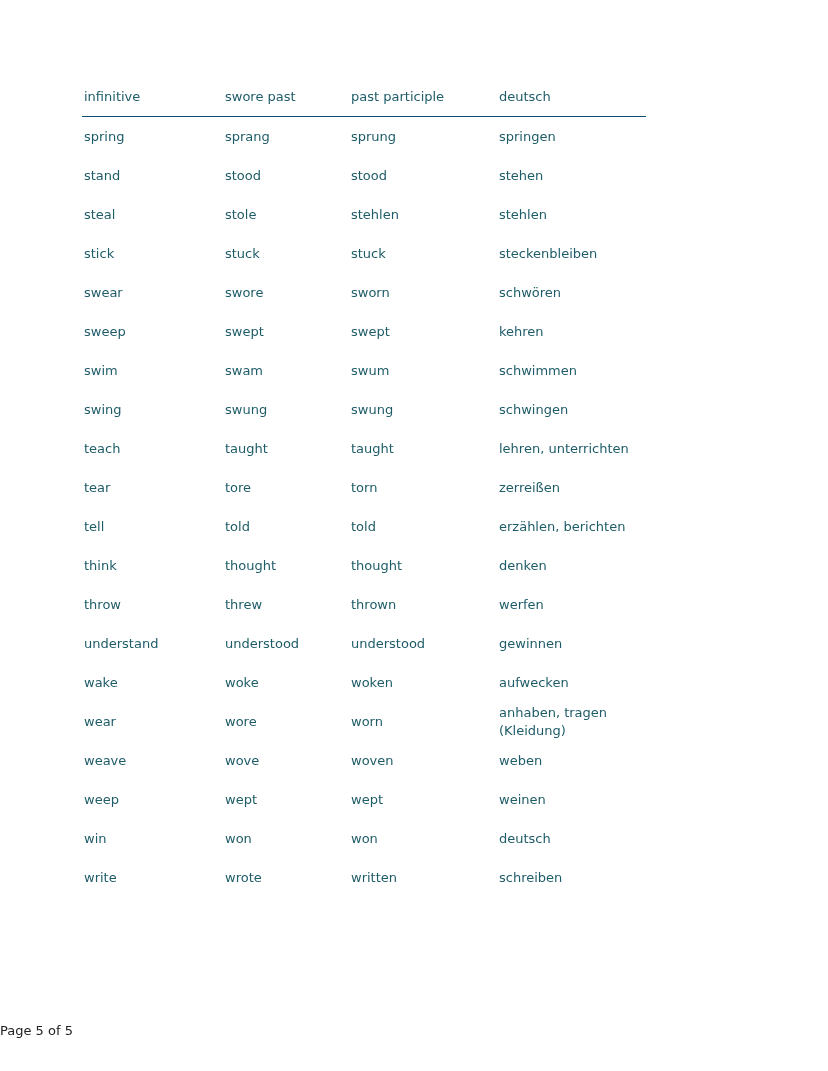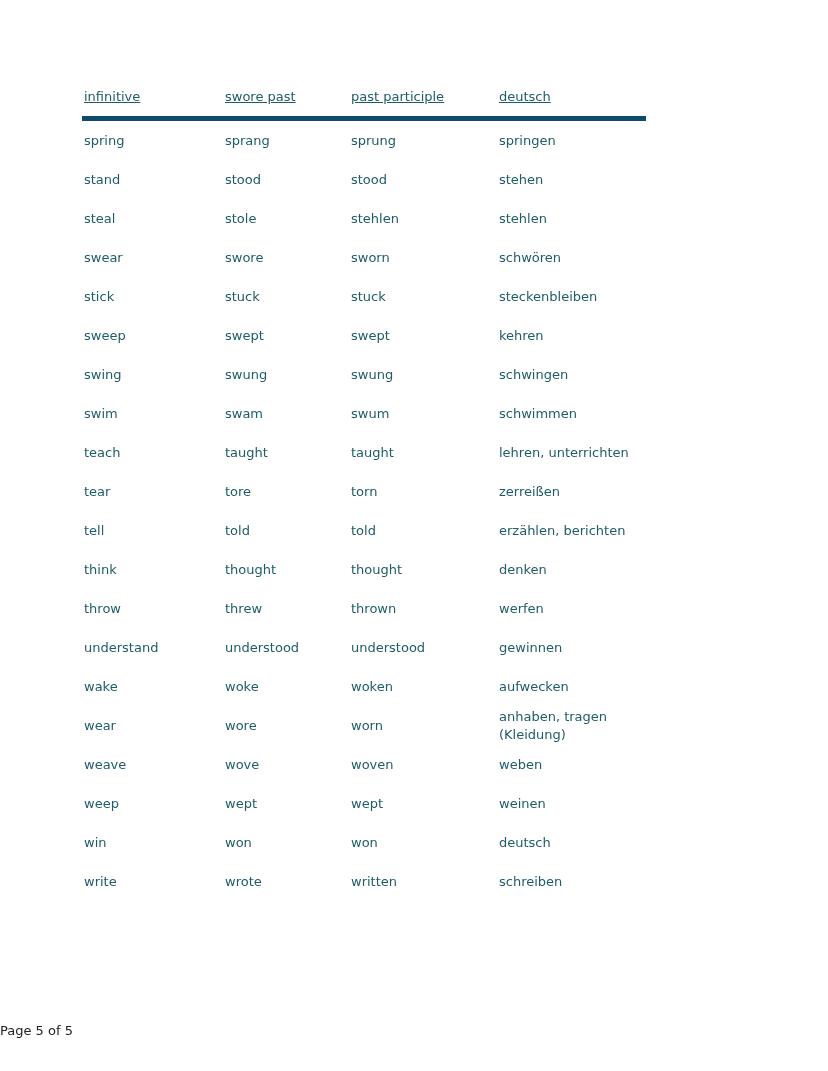--- a/index.html
+++ b/index.html
@@ -2,21 +2,21 @@
 <html><head>
 <meta charset="utf-8">
 <style>
   html, body { margin: 0; padding: 0; background: #ffffff; }
   body { width: 828px; height: 1071px; position: relative; overflow: hidden;
          font-family: "DejaVu Sans", sans-serif; }
   .page { position: absolute; left: 0; top: 0; width: 828px; height: 1071px; }
   table { position: absolute; left: 82px; top: 78px; border-collapse: collapse; width: 564px; }
   th, td { text-align: left; font-weight: normal; font-size: 13px; color: #1e5c68;
            padding: 0 0 0 2px; vertical-align: middle; line-height: 18px; }
-  th { height: 38px; border-bottom: 5px solid #0c4a6e; text-decoration: underline; }
+  th { height: 38px; border-bottom: 1px solid #0c4a6e; }
   td { height: 39px; }
   col.c1 { width: 141px; } col.c2 { width: 126px; } col.c3 { width: 148px; } col.c4 { width: 149px; }
   .footer { position: absolute; left: 0; width: 828px; top: 1023px; 
             font-size: 13px; color: #222; }
 </style>
 </head>
 <body>
 
 <div class="page">
   <table>
@@ -47,48 +47,48 @@
           <td>stood</td>
           <td>stehen</td>
         </tr>
         <tr>
           <td>steal</td>
           <td>stole</td>
           <td>stehlen</td>
           <td>stehlen</td>
         </tr>
         <tr>
+          <td>stick</td>
+          <td>stuck</td>
+          <td>stuck</td>
+          <td>steckenbleiben</td>
+        </tr>
+        <tr>
           <td>swear</td>
           <td>swore</td>
           <td>sworn</td>
           <td>schwören</td>
-        </tr>
-        <tr>
-          <td>stick</td>
-          <td>stuck</td>
-          <td>stuck</td>
-          <td>steckenbleiben</td>
         </tr>
         <tr>
           <td>sweep</td>
           <td>swept</td>
           <td>swept</td>
           <td>kehren</td>
         </tr>
         <tr>
+          <td>swim</td>
+          <td>swam</td>
+          <td>swum</td>
+          <td>schwimmen</td>
+        </tr>
+        <tr>
           <td>swing</td>
           <td>swung</td>
           <td>swung</td>
           <td>schwingen</td>
-        </tr>
-        <tr>
-          <td>swim</td>
-          <td>swam</td>
-          <td>swum</td>
-          <td>schwimmen</td>
         </tr>
         <tr>
           <td>teach</td>
           <td>taught</td>
           <td>taught</td>
           <td>lehren, unterrichten</td>
         </tr>
         <tr>
           <td>tear</td>
           <td>tore</td>

